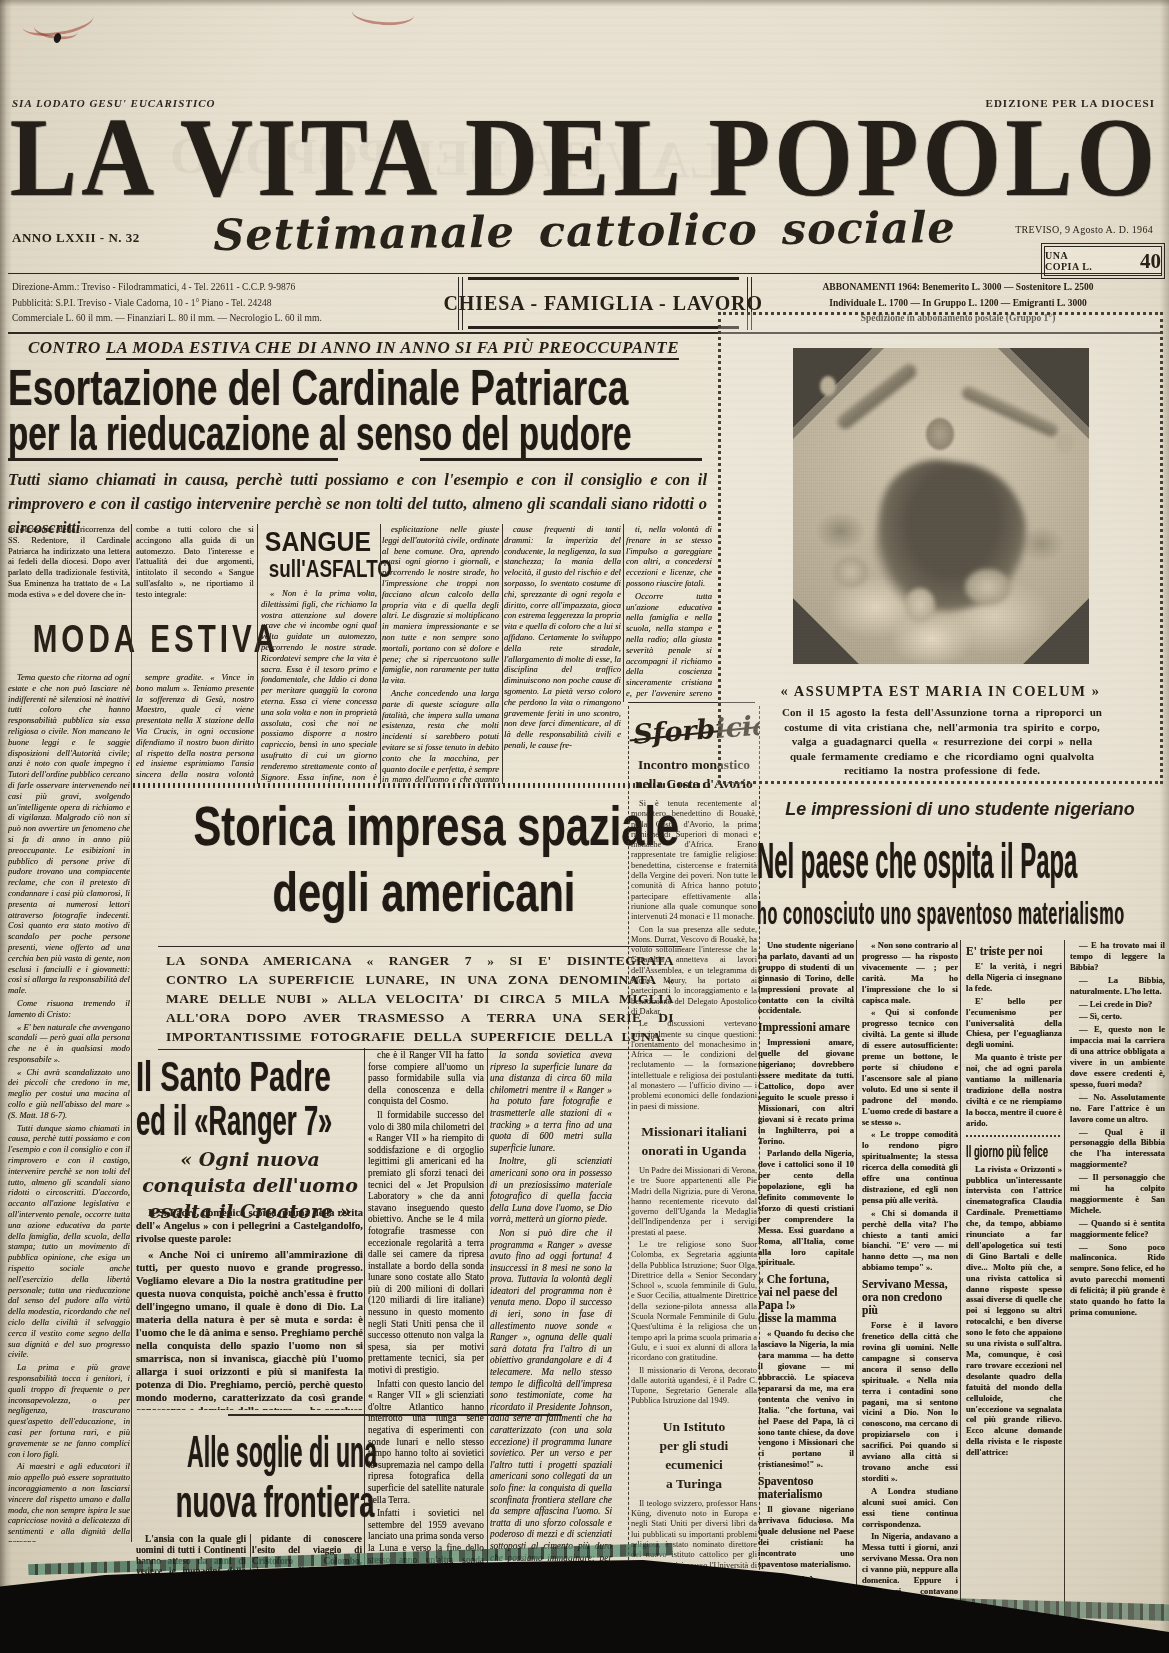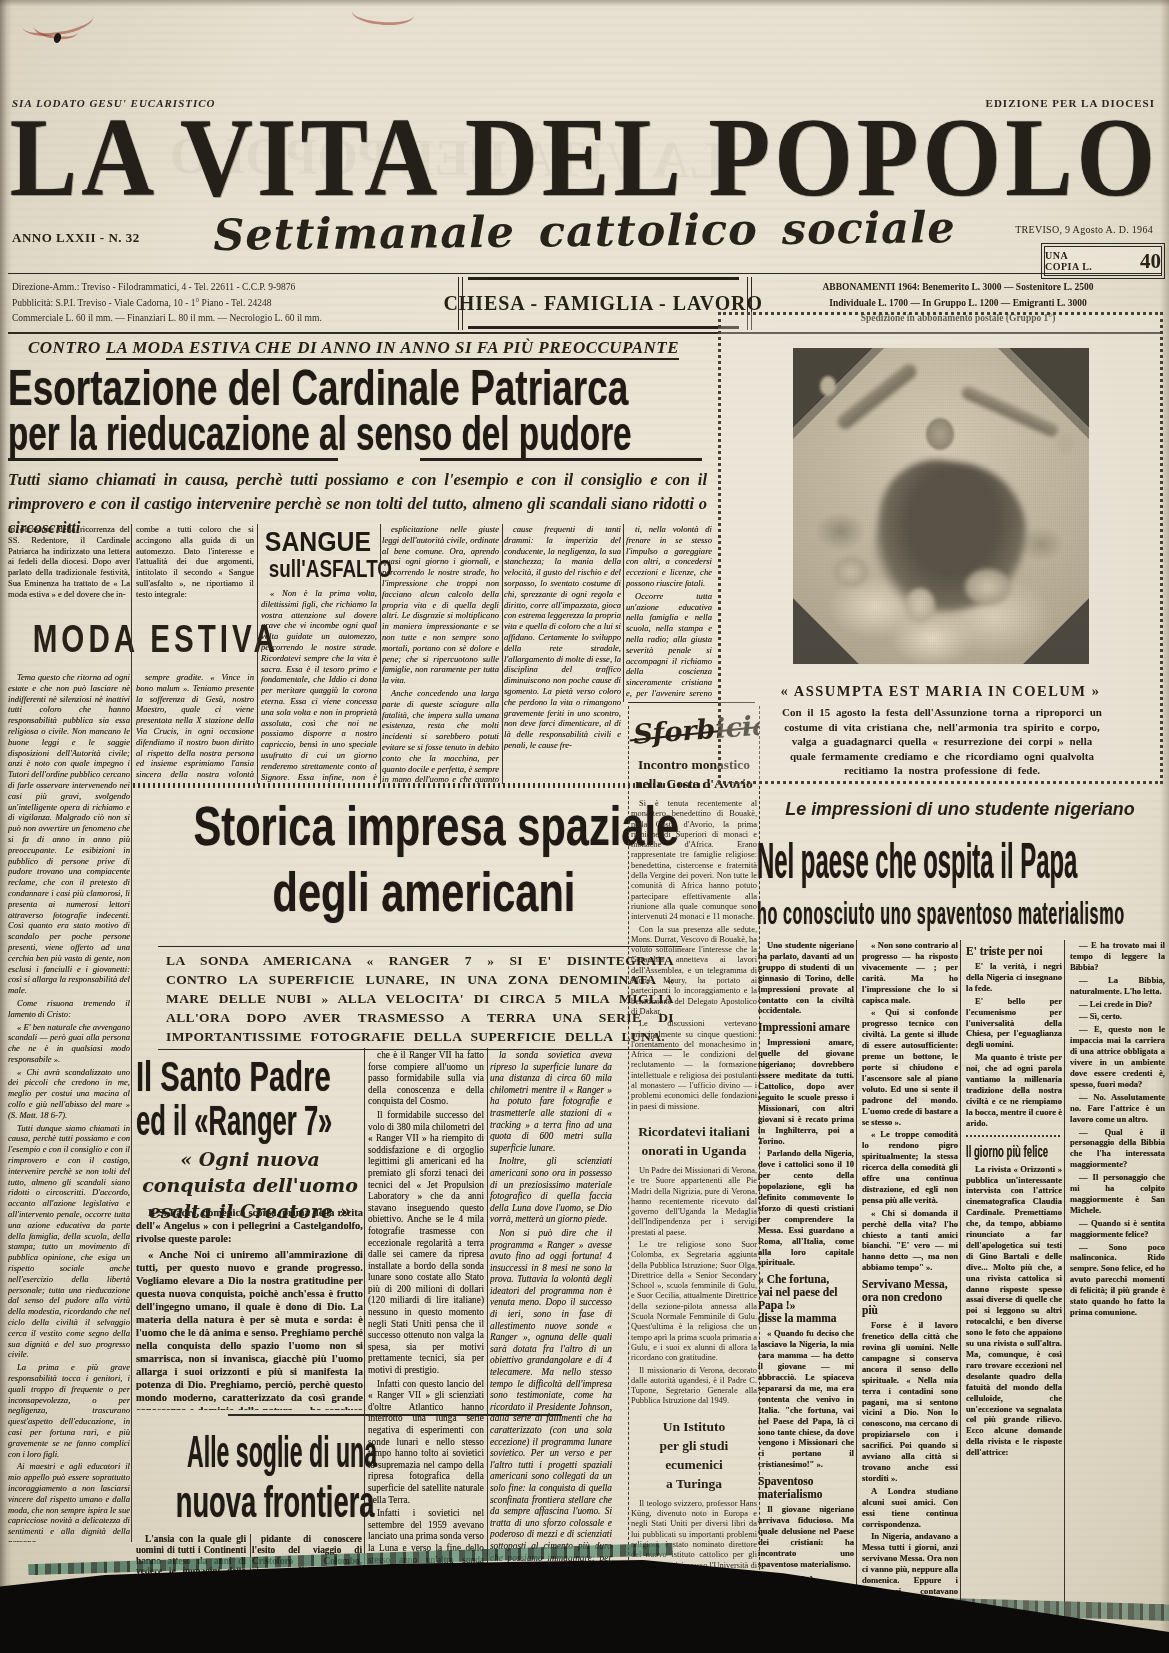--- a/index.html
+++ b/index.html
@@ -317,21 +317,21 @@
   <div class="abs hr" id="hr-rail"></div>
   <div class="abs rail">
     <div class="rail-logo">Sforbiciando</div>
     <div class="rail-title">Incontro monastico
 nella Costa d'Avorio</div>
     <div class="col-flow">
         <p>Si è tenuta recentemente al monastero benedettino di Bouakè, nella Costa d'Avorio, la prima riunione di Superiori di monaci e monache d'Africa. Erano rappresentate tre famiglie religiose: benedettina, cistercense e fraternità della Vergine dei poveri. Non tutte le comunità di Africa hanno potuto partecipare effettivamente alla riunione alla quale comunque sono intervenuti 24 monaci e 11 monache.</p>
         <p>Con la sua presenza alle sedute, Mons. Durrat, Vescovo di Bouakè, ha voluto sottolineare l'interesse che la Gerarchia annetteva ai lavori dell'Assemblea, e un telegramma di Mons. Maury, ha portato ai partecipanti lo incoraggiamento e la benedizione del Delegato Apostolico di Dakar.</p>
         <p>Le discussioni vertevano principalmente su cinque questioni: l'orientamento del monachesimo in Africa — le condizioni del reclutamento — la formazione intellettuale e religiosa dei postulanti al monastero — l'ufficio divino — i problemi economici delle fondazioni in paesi di missione.</p>
       </div>
-    <div class="rail-title">Ricordatevi italiani
+    <div class="rail-title">Missionari italiani
 onorati in Uganda</div>
     <div class="col-flow">
         <p>Un Padre dei Missionari di Verona, e tre Suore appartenenti alle Pie Madri della Nigrizia, pure di Verona, hanno recentemente ricevuto dal governo dell'Uganda la Medaglia dell'Indipendenza per i servigi prestati al paese.</p>
         <p>Le tre religiose sono Suor Colomba, ex Segretaria aggiunta della Pubblica Istruzione; Suor Olga, Direttrice della « Senior Secondary School », scuola femminile di Gulu, e Suor Cecilia, attualmente Direttrice della sezione-pilota annessa alla Scuola Normale Femminile di Gulu. Quest'ultima è la religiosa che un tempo aprì la prima scuola primaria a Gulu, e i suoi ex alunni di allora la ricordano con gratitudine.</p>
         <p>Il missionario di Verona, decorato dalle autorità ugandesi, è il Padre C. Tupone, Segretario Generale alla Pubblica Istruzione dal 1949.</p>
       </div>
     <div class="rail-title">Un Istituto
 per gli studi ecumenici
 a Turinga</div>
     <div class="col-flow">

